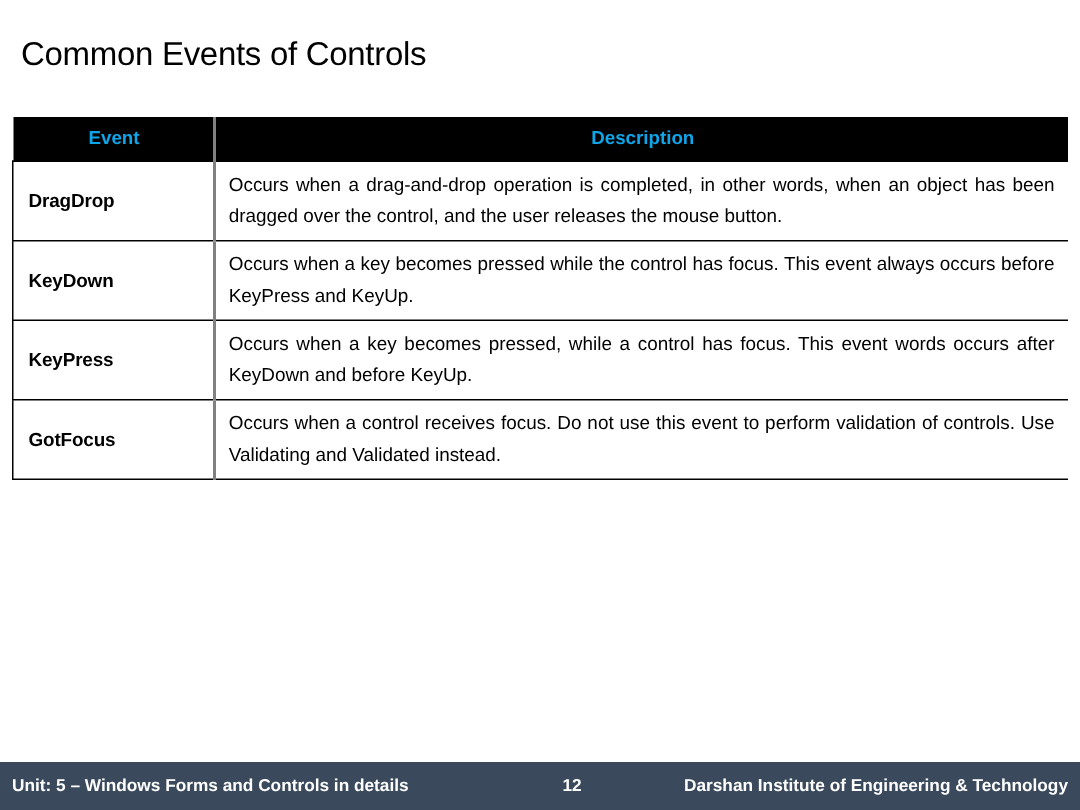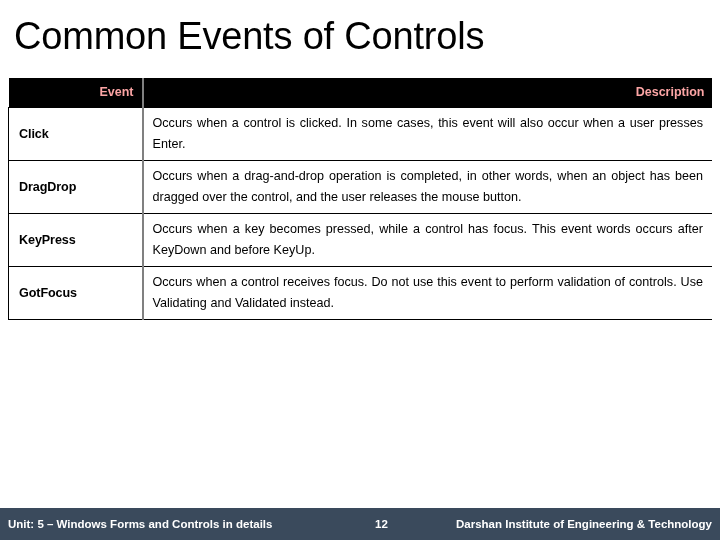--- a/index.html
+++ b/index.html
@@ -13,21 +13,21 @@
     font-family: "Liberation Sans", sans-serif;
     overflow: hidden;
     position: relative;
   }
 
   
   .slide-title {
     position: absolute;
     left: 14px;
     top: 16px;
-    font-size: 38px;
+    font-size: 22px;
     line-height: 40px;
     font-weight: 400;
     color: #000000;
     letter-spacing: -0.2px;
     white-space: nowrap;
   }
 
   
   .table-wrap {
     position: absolute;
@@ -41,24 +41,24 @@
     width: 704px;
     border-collapse: collapse;
     table-layout: fixed;
     background: #ffffff;
   }
   table.events col.c-event { width: 134px; }
   table.events col.c-desc  { width: 570px; }
 
   thead th {
     background: #000000;
-    color: #fca5a5;
+    color: #0ea5e9;
     font-size: 12.5px;
     font-weight: bold;
-    text-align: right;
+    text-align: center;
     padding: 6px 8px 7px 10px;
     height: 16px;
     vertical-align: middle;
     border: none;
   }
   thead th.th-event {
     border-right: 2px solid #808080;
   }
   thead th.th-desc {
     padding-left: 9px;
@@ -129,26 +129,26 @@
       <col class="c-desc">
     </colgroup>
     <thead>
       <tr>
         <th class="th-event">Event</th>
         <th class="th-desc">Description</th>
       </tr>
     </thead>
     <tbody>
       <tr>
-        <td class="ev">Click</td>
-        <td class="desc">Occurs when a control is clicked. In some cases, this event will also occur when a user presses Enter.</td>
+        <td class="ev">DragDrop</td>
+        <td class="desc">Occurs when a drag-and-drop operation is completed, in other words, when an object has been dragged over the control, and the user releases the mouse button.</td>
       </tr>
       <tr>
-        <td class="ev">DragDrop</td>
-        <td class="desc">Occurs when a drag-and-drop operation is completed, in other words, when an object has been dragged over the control, and the user releases the mouse button.</td>
+        <td class="ev">KeyDown</td>
+        <td class="desc">Occurs when a key becomes pressed while the control has focus. This event always occurs before KeyPress and KeyUp.</td>
       </tr>
       <tr>
         <td class="ev">KeyPress</td>
         <td class="desc">Occurs when a key becomes pressed, while a control has focus. This event words occurs after KeyDown and before KeyUp.</td>
       </tr>
       <tr>
         <td class="ev">GotFocus</td>
         <td class="desc">Occurs when a control receives focus. Do not use this event to perform validation of controls. Use Validating and Validated instead.</td>
       </tr>
     </tbody>

